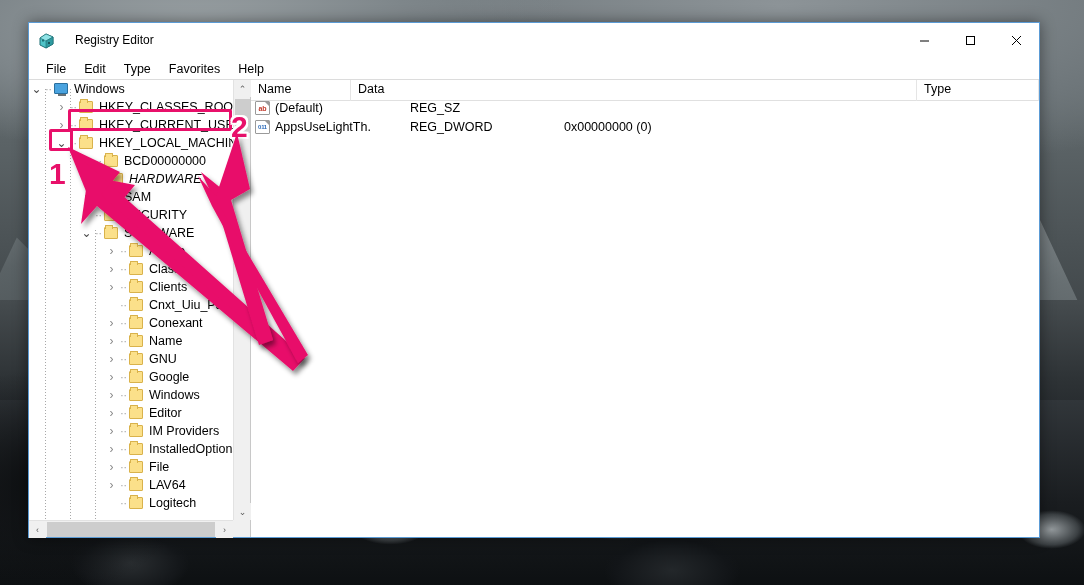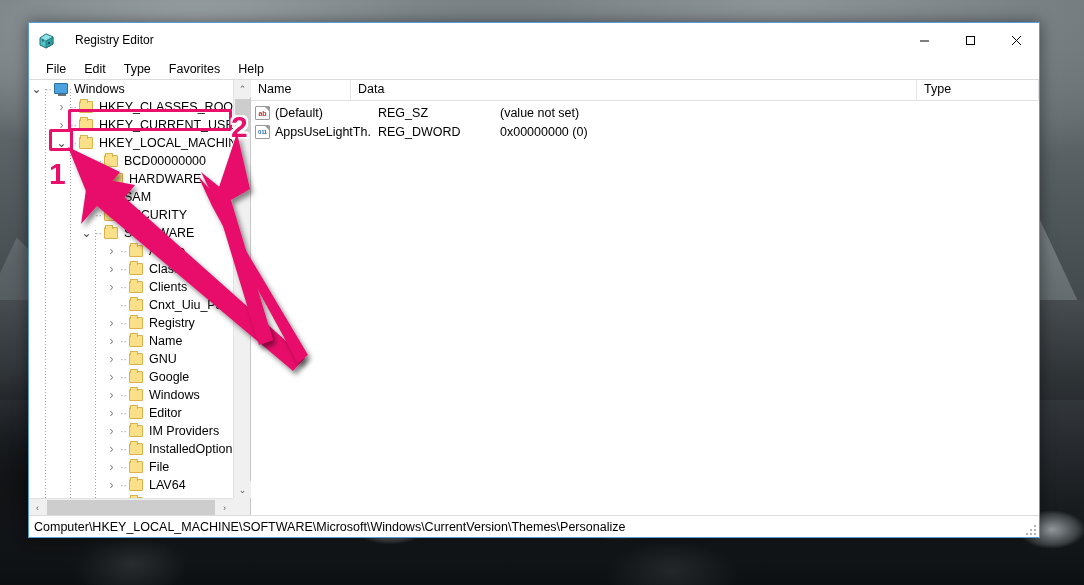--- a/index.html
+++ b/index.html
@@ -169,21 +169,21 @@
   }
 
   
   #list-pane { flex: 1 1 auto; background: #fff; position: relative; display: flex; flex-direction: column; }
   #list-header { height: 21px; display: flex; background: #fff; border-bottom: 1px solid #e0e0e0; }
   .lh-cell {
     font-size: 12.5px; color: #000; padding: 2px 0 0 7px;
     border-right: 1px solid #e5e5e5; height: 21px; overflow: hidden;
   }
   #list-rows { flex: 1 1 auto; }
-  .lrow { display: flex; align-items: flex-end; height: 19px; font-size: 12.5px; color: #000; }
+  .lrow { display: flex; align-items: flex-start; height: 19px; font-size: 12.5px; color: #000; gap: 32px; }
   .lcell { overflow: hidden; white-space: nowrap; padding-left: 7px; }
   .lcell.name { display: flex; align-items: center; gap: 5px; padding-left: 4px; }
   .vicon {
     width: 15px; height: 14px; flex: 0 0 15px; border: 1px solid #9a9a9a; background: #fff;
     position: relative; border-radius: 1px; overflow: hidden;
   }
   .vicon .gly {
     position: absolute; inset: 0; display: flex; align-items: center; justify-content: center;
     font-size: 7px; font-weight: bold; font-family: "Liberation Sans", sans-serif; line-height: 1;
   }
@@ -316,21 +316,21 @@
               <span class="tlabel">HKEY_LOCAL_MACHINE</span>
             </div>
             <div class="tnode" style="padding-left: 50px;">
               <span class="twist" style="font-size: 12px; color: rgb(138, 138, 138);">›</span>
               <span class="tdots">··</span>
               <span class="ticon">
                 <span class="folder"></span>
               </span>
               <span class="tlabel">BCD00000000</span>
             </div>
-            <div class="tnode" style="padding-left: 55px;">
+            <div class="tnode" style="padding-left: 55px; font-style: italic;">
               <span class="twist" style="font-size: 12px; color: rgb(138, 138, 138);">›</span>
               <span class="tdots">··</span>
               <span class="ticon">
                 <span class="folder"></span>
               </span>
               <span class="tlabel">HARDWARE</span>
             </div>
             <div class="tnode" style="padding-left: 50px;">
               <span class="twist" style="font-size: 12px; color: rgb(138, 138, 138);">›</span>
               <span class="tdots">··</span>
@@ -386,21 +386,21 @@
                 <span class="folder"></span>
               </span>
               <span class="tlabel">Cnxt_Uiu_Parms</span>
             </div>
             <div class="tnode" style="padding-left: 75px;">
               <span class="twist" style="font-size: 12px; color: rgb(138, 138, 138);">›</span>
               <span class="tdots">··</span>
               <span class="ticon">
                 <span class="folder"></span>
               </span>
-              <span class="tlabel">Registry</span>
+              <span class="tlabel">Conexant</span>
             </div>
             <div class="tnode" style="padding-left: 75px;">
               <span class="twist" style="font-size: 12px; color: rgb(138, 138, 138);">›</span>
               <span class="tdots">··</span>
               <span class="ticon">
                 <span class="folder"></span>
               </span>
               <span class="tlabel">Name</span>
             </div>
             <div class="tnode" style="padding-left: 75px;">
@@ -500,47 +500,35 @@
         </div>
       <div id="list-rows">
           <div class="lrow">
             <div class="lcell name" style="width: 120px;">
               <span class="vicon sz">
                 <span class="gly">ab</span>
               </span>
               <span>(Default)</span>
             </div>
             <div class="lcell" style="width: 122px;">REG_SZ</div>
-            <div class="lcell" style="flex: 1 1 auto;">(value not set)</div>
           </div>
           <div class="lrow">
             <div class="lcell name" style="width: 120px;">
               <span class="vicon dw">
                 <span class="gly">011</span>
               </span>
               <span>AppsUseLightTh...</span>
             </div>
             <div class="lcell" style="width: 122px;">REG_DWORD</div>
             <div class="lcell" style="flex: 1 1 auto;">0x00000000 (0)</div>
           </div>
         </div>
     </div>
   </div>
 
-  <div id="statusbar">
-    <span>Computer\HKEY_LOCAL_MACHINE\SOFTWARE\Microsoft\Windows\CurrentVersion\Themes\Personalize</span>
-    <span id="grip">
-      <i style="right:0;bottom:0;"></i>
-        <i style="right:4px;bottom:0;"></i>
-        <i style="right:8px;bottom:0;"></i>
-      <i style="right:0;bottom:4px;"></i>
-        <i style="right:4px;bottom:4px;"></i>
-      <i style="right:0;bottom:8px;"></i>
-    </span>
-  </div>
 </div>
 
 <div id="annots">
 
   <div class="abox" style="left:68px; top:109px; width:164px; height:22px;"></div>
 
   <div class="abox" style="left:49px; top:129px; width:24px; height:22px;"></div>
 
   <div class="anum" style="left:49px; top:159px;">1</div>
 

